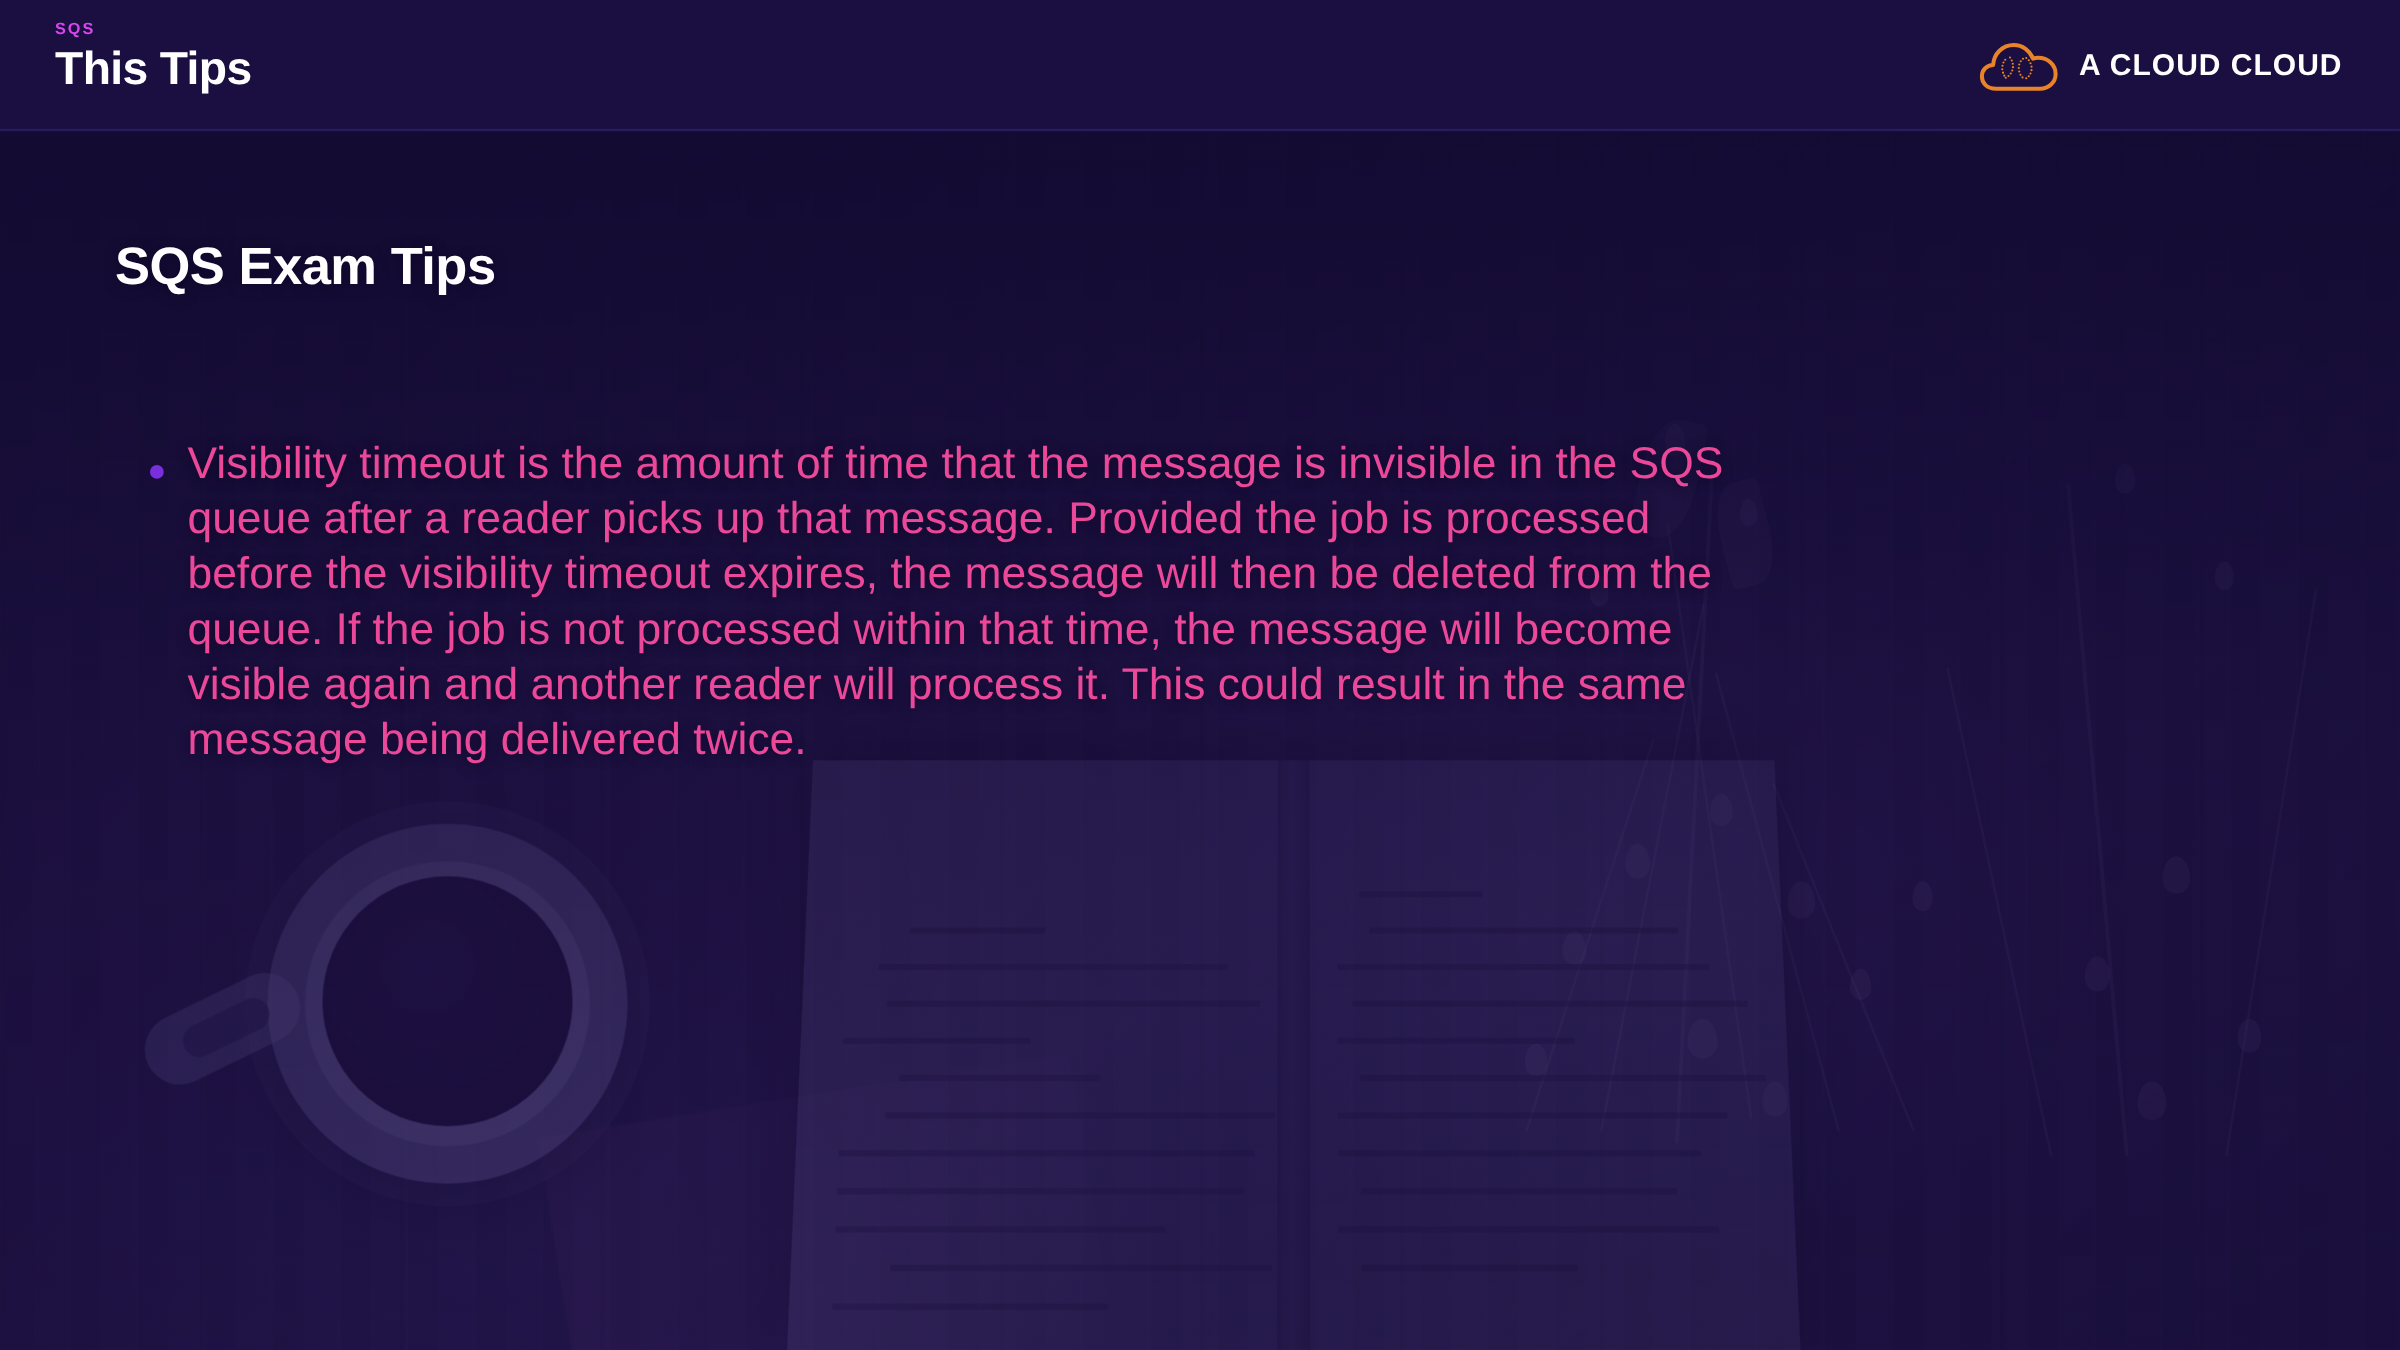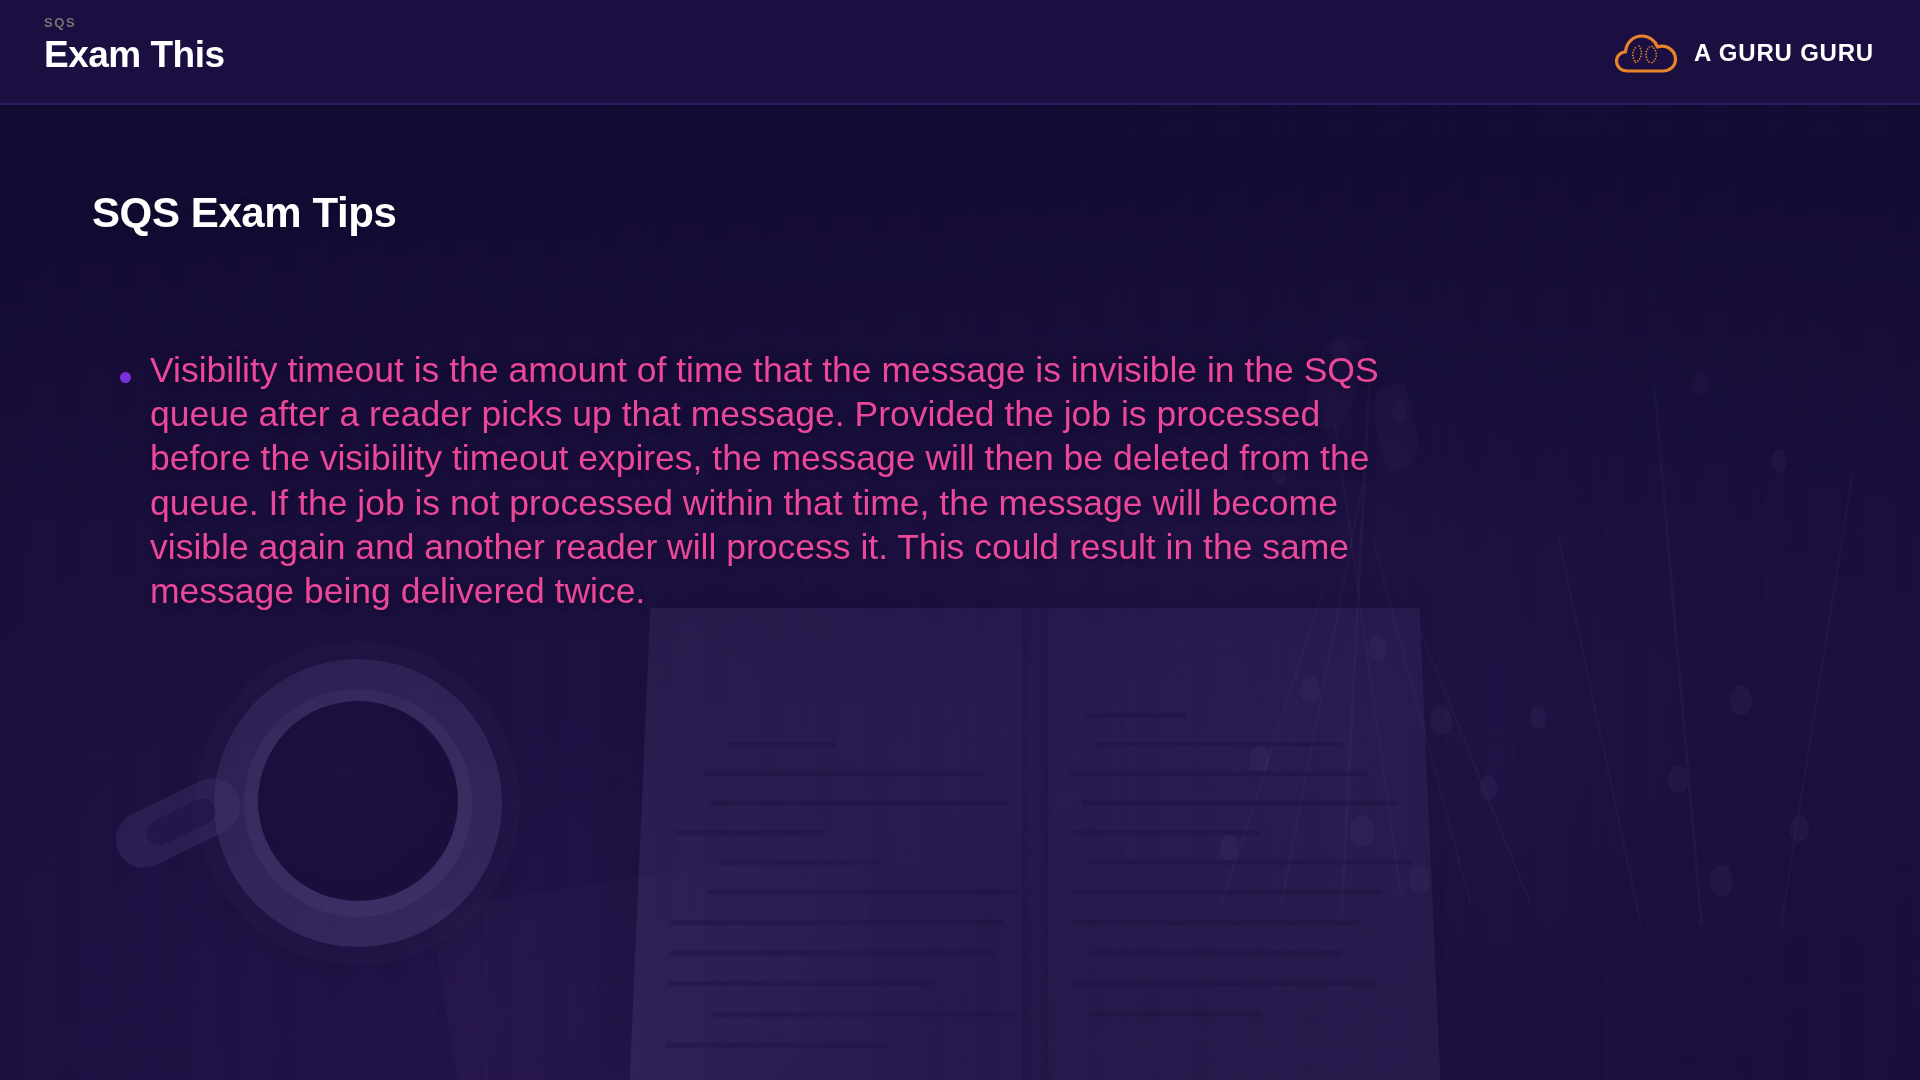--- a/index.html
+++ b/index.html
@@ -24,21 +24,21 @@
     border-bottom:2px solid #2a1a5e;
     z-index:30;
   }
   #header-left {
     position:absolute; left:44px; top:16px;
   }
   #eyebrow {
     font-size:13px;
     font-weight:bold;
     letter-spacing:1.6px;
-    color:#737373;
+    color:#d946ef;
     line-height:1;
     margin-bottom:7px;
   }
   #header-title {
     font-size:37px;
     font-weight:bold;
     color:#ffffff;
     letter-spacing:-0.5px;
     line-height:1.05;
   }
@@ -316,21 +316,21 @@
     </div>
 
     <div id="topshade"></div>
     <div id="purpletint"></div>
     <div id="scrim"></div>
   </div>
 
   <div id="header">
     <div id="header-left">
       <div id="eyebrow">SQS</div>
-      <div id="header-title">Exam This</div>
+      <div id="header-title">This Tips</div>
     </div>
     <div id="brand">
       <svg id="brand-mark" viewBox="0 0 64 46">
         <path d="M14 41 C6 41 2.5 36 2.5 31 C2.5 26 6.5 22 11.5 22 C12 13 19 6 28 6 C35 6 41 10.5 43.5 17 C44.8 16.5 46 16.2 47.5 16.2 C55.5 16.2 61.5 22 61.5 29.2 C61.5 36 56 41 49 41 Z" fill="none" stroke="#e8832a" stroke-width="3.2" stroke-linejoin="round"></path>
         <g fill="#e8832a">
           <circle cx="25" cy="16" r="0.85"></circle>
             <circle cx="26.4" cy="18.4" r="0.85"></circle>
           <circle cx="27.2" cy="21" r="0.85"></circle>
             <circle cx="27.4" cy="23.7" r="0.85"></circle>
           <circle cx="26.8" cy="26.4" r="0.85"></circle>
@@ -353,21 +353,21 @@
             <circle cx="38" cy="32.6" r="0.85"></circle>
           <circle cx="35.4" cy="17" r="0.85"></circle>
             <circle cx="33.6" cy="19" r="0.85"></circle>
           <circle cx="32.4" cy="21.6" r="0.85"></circle>
             <circle cx="32" cy="24.4" r="0.85"></circle>
           <circle cx="32.4" cy="27.2" r="0.85"></circle>
             <circle cx="33.4" cy="29.8" r="0.85"></circle>
           <circle cx="35" cy="31.9" r="0.85"></circle>
         </g>
       </svg>
-      <div id="brand-name">A GURU GURU</div>
+      <div id="brand-name">A CLOUD CLOUD</div>
     </div>
   </div>
 
   <div id="content">
     <div id="slide-title">SQS Exam Tips</div>
     <div id="bullet-list">
       <div id="bullet-row">
         <div id="bullet-dot"></div>
         <div id="bullet-text">Visibility timeout is the amount of time that the message is invisible in the SQS queue after a reader picks up that message. Provided the job is processed before the visibility timeout expires, the message will then be deleted from the queue. If the job is not processed within that time, the message will become visible again and another reader will process it. This could result in the same message being delivered twice.</div>
       </div>

